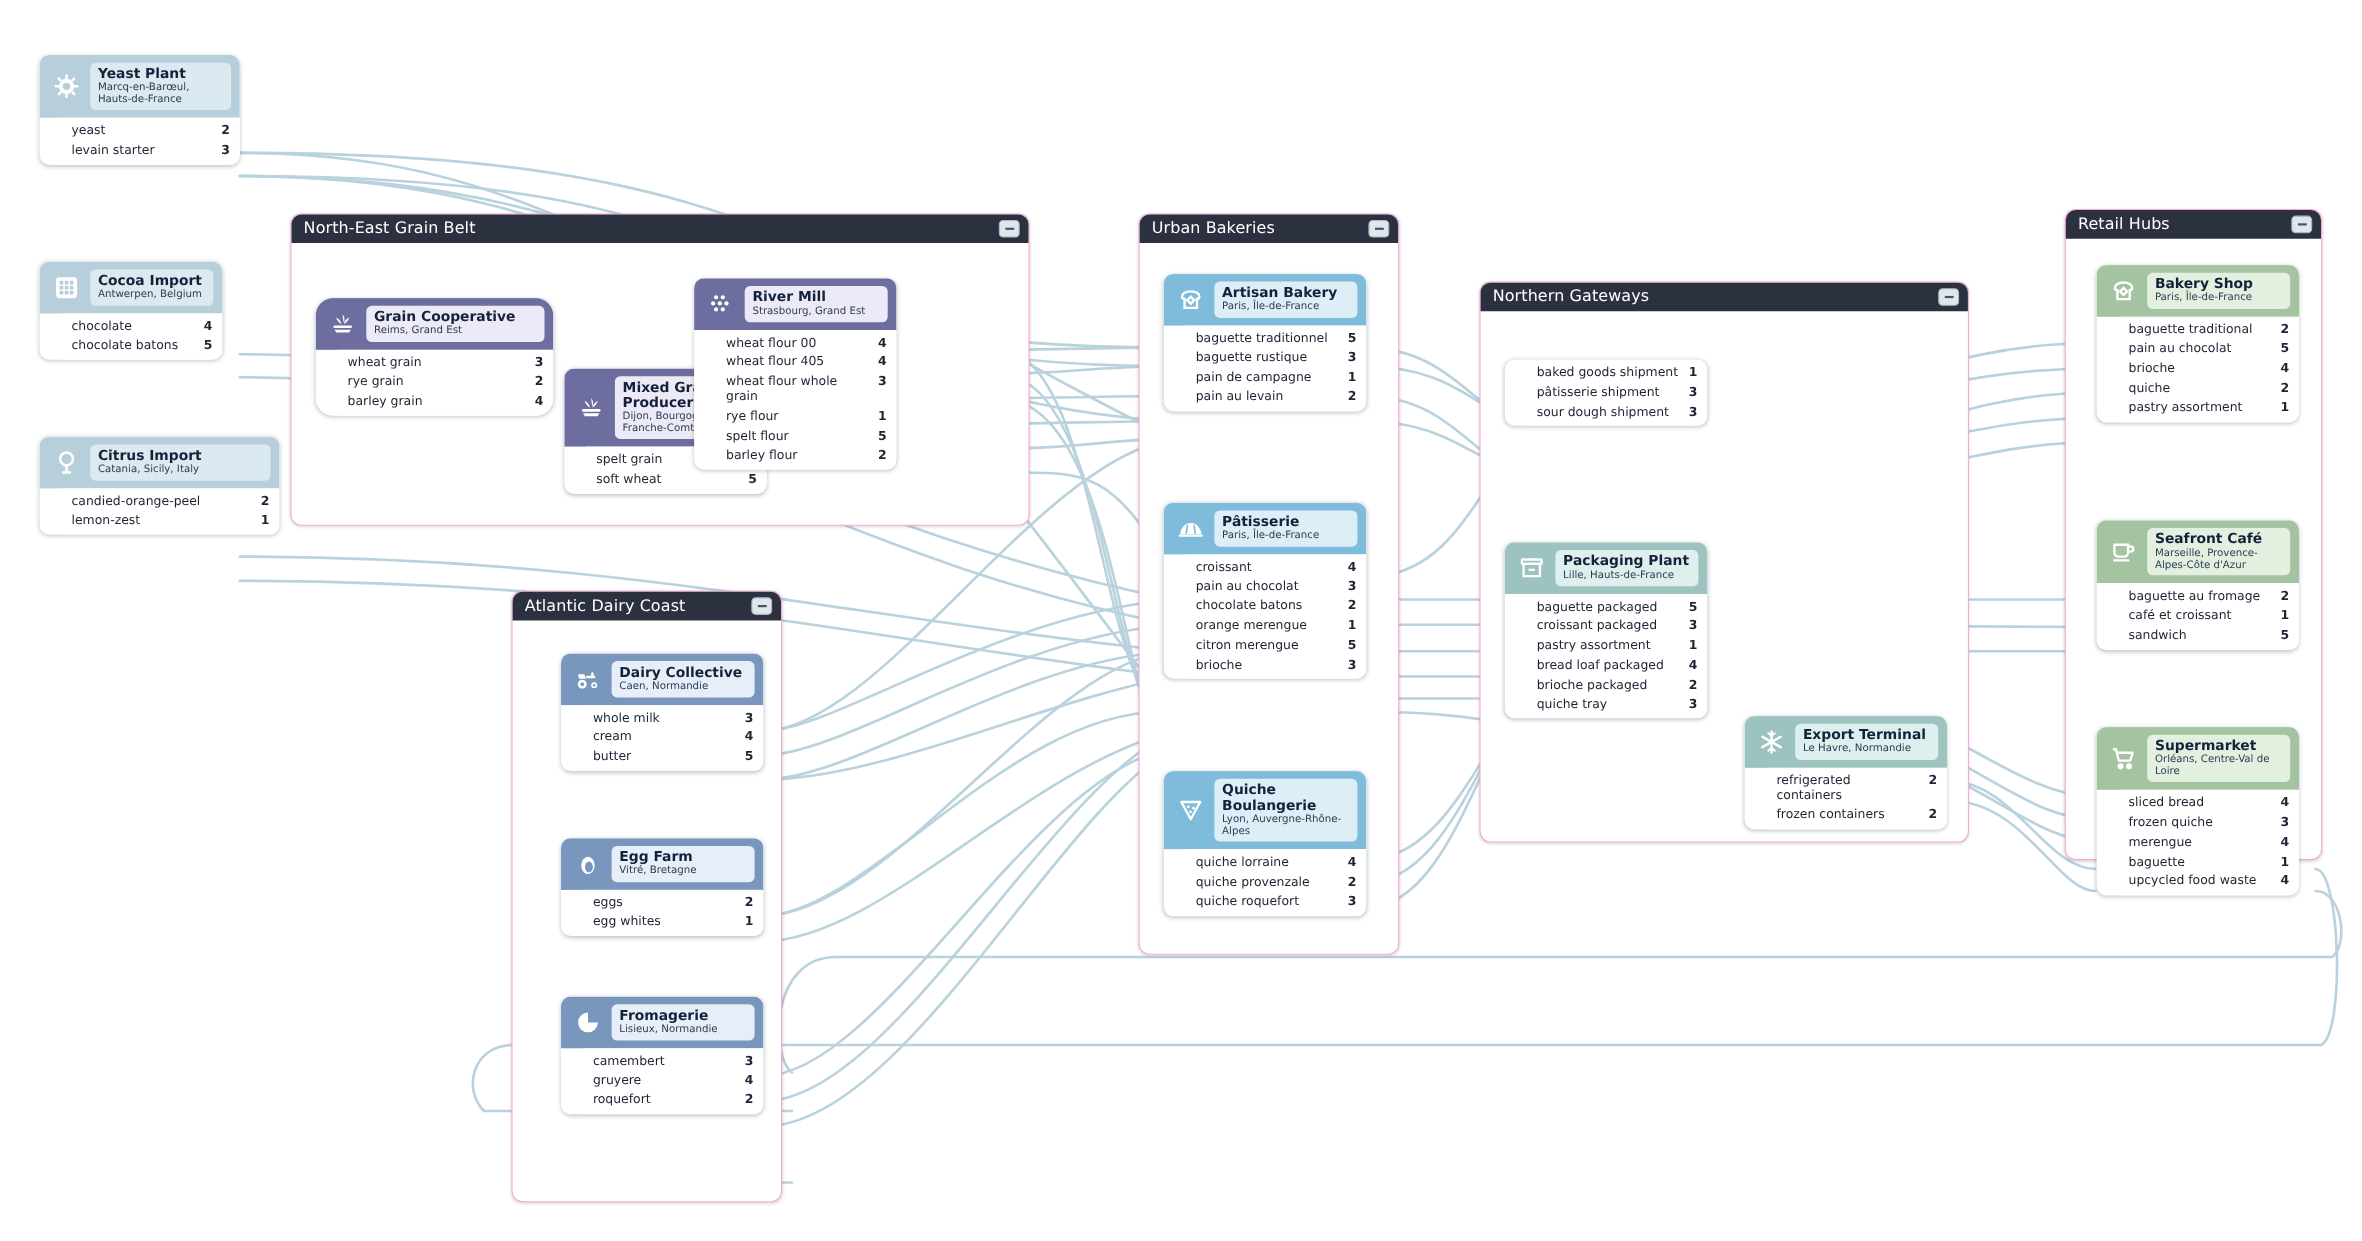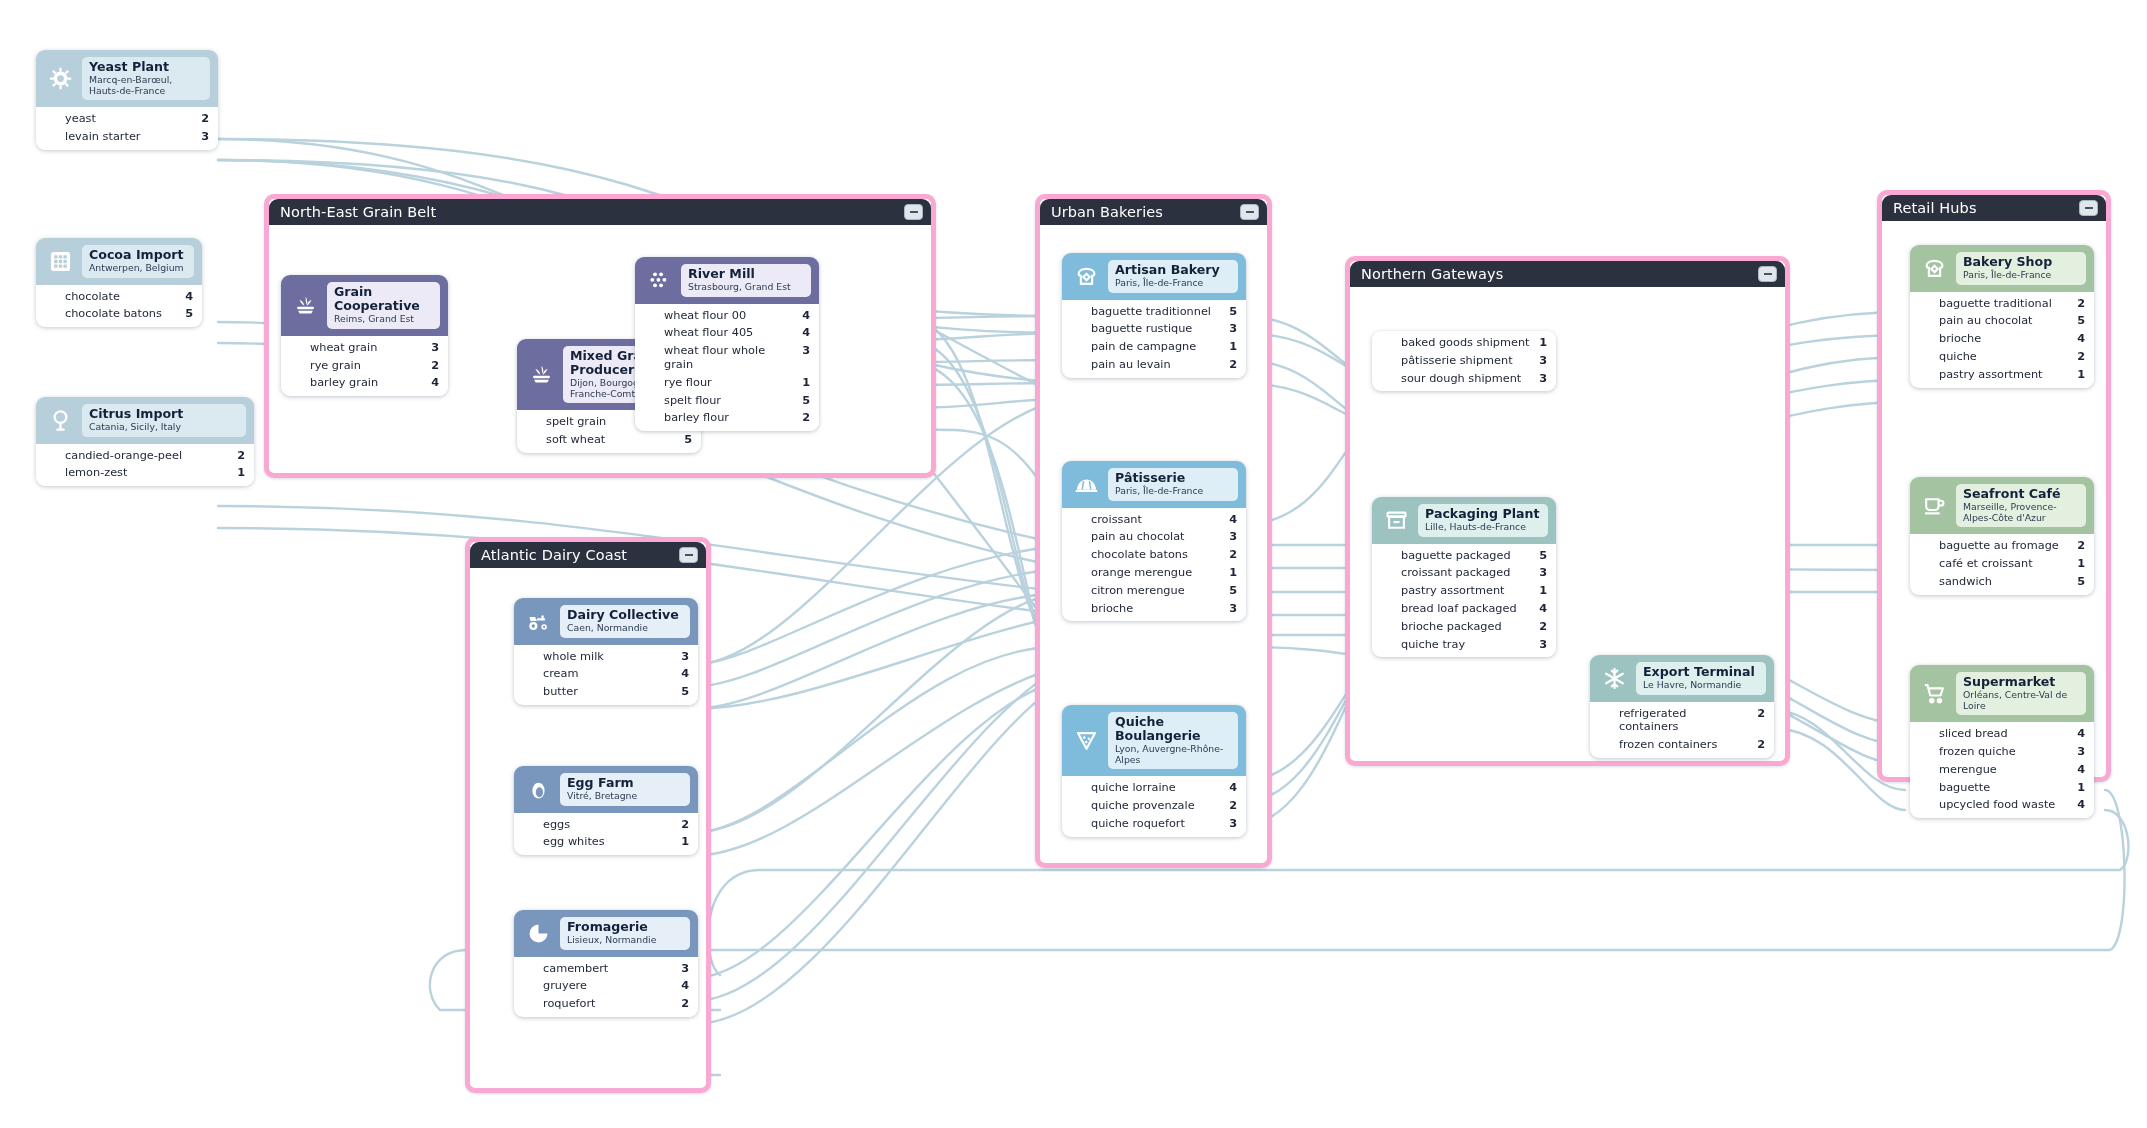--- a/index.html
+++ b/index.html
@@ -10,21 +10,21 @@
     font-family: "DejaVu Sans", "Liberation Sans", sans-serif;
     position: relative;
     overflow: hidden;
   }
   #edges { position:absolute; left:0; top:0; width:2147px; height:1128px; pointer-events:none; z-index:1; }
 
   
   .group {
     position:absolute;
     background:#ffffff;
-    border:5px solid #f9a8d4;
+    border:1px solid #f9a8d4;
     border-radius:10px;
     z-index:2;
     box-shadow:0 1px 3px rgba(40,60,80,.18);
   }
   .group-head {
     height:26px;
     background:#2b313f;
     border-radius:9px 9px 0 0;
     color:#ffffff;
     font-size:14.5px;
@@ -293,21 +293,21 @@
 
 <div class="group" style="left:264px; top:194px; width:672px; height:284px;">
   <div class="group-head">
     <span class="group-title">North-East Grain Belt</span>
     <span class="group-min">
         <span></span>
       </span>
   </div>
   <div class="group-body">
 
-    <div class="node pal-purple" style="left:12px; top:50px; width:167px;">
+    <div class="node pal-purple" style="left:22px; top:50px; width:216px;border-radius:16px;">
       <div class="node-head">
         <span class="node-ico">
           <svg viewBox="0 0 24 24" fill="#fff">
               <path d="M12 4.2c1.6 2 1.9 4.6 1.2 7.2-1-2.2-1-4.8-1.2-7.2z"></path>
               <path d="M6.6 6.8c2.3.9 3.8 2.9 4.4 5.4-2-1.1-3.5-3.1-4.4-5.4z"></path>
               <path d="M17.4 6.8c-2.3.9-3.8 2.9-4.4 5.4 2-1.1 3.5-3.1 4.4-5.4z"></path>
               <rect x="4.5" y="13.2" width="15" height="2.1" rx="1"></rect>
               <path d="M5.4 16.6h13.2l-1.5 2.4H6.9z"></path>
             </svg>
         </span>

